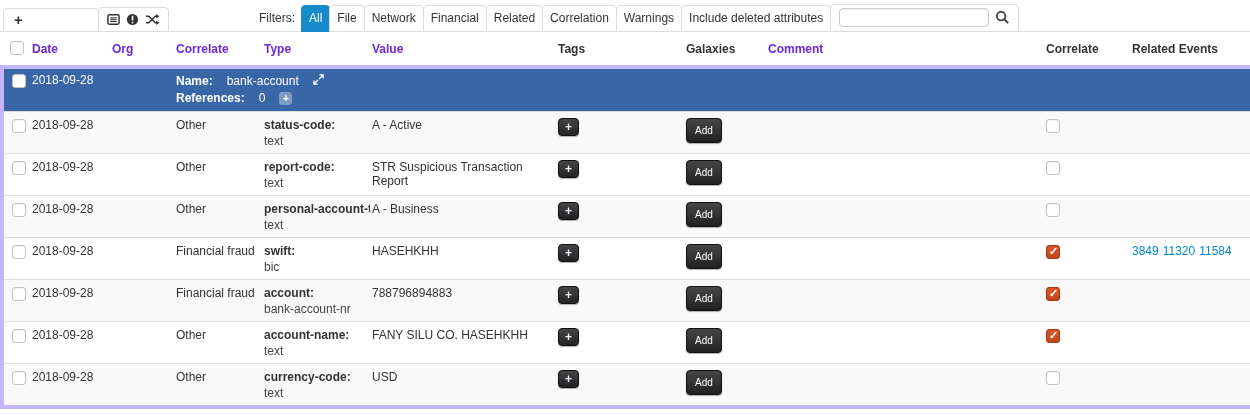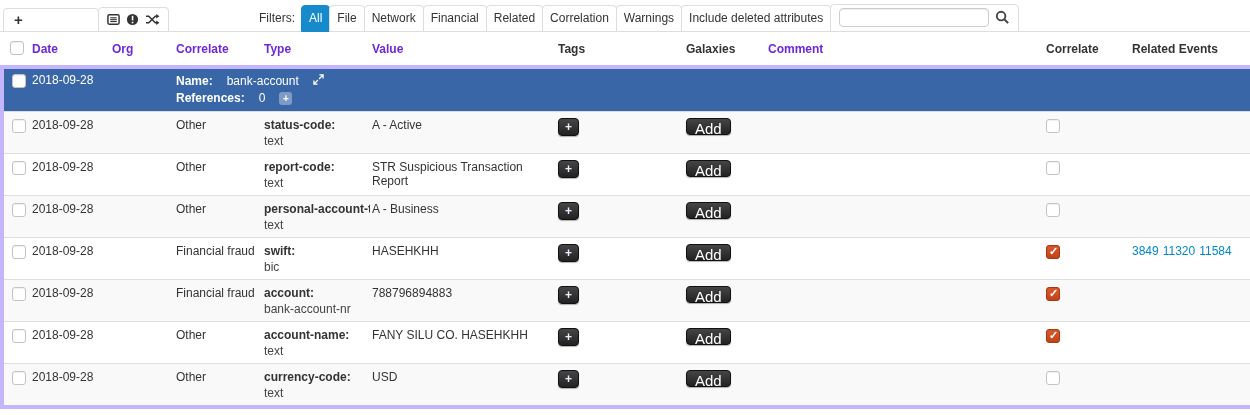--- a/index.html
+++ b/index.html
@@ -81,21 +81,21 @@
   }
 
   
   .btn-dark {
     background:linear-gradient(#454545,#222); color:#e8f0fe;
     border:1px solid #111; border-radius:4px; cursor:pointer;
     font-family:"Liberation Sans", sans-serif;
     box-shadow:0 1px 1px rgba(0,0,0,.3);
   }
   .btn-plus { width:21px; height:18px; font-size:12px; font-weight:bold; line-height:12px; padding:0; }
-  .btn-add { height:17px; padding:1px 8px 2px; font-size:15px; color:#fff; }
+  .btn-add { height:25px; padding:1px 8px 2px; font-size:10px; color:#fff; }
 
   .rel-cell a { color:#0088cc; text-decoration:none; margin-right:4px; }
 </style>
 </head>
 <body>
 
 <ul class="toolbar">
   <li class="tab add-cell">+</li>
   <li class="tab icons-cell">
     <span class="tbicon">

